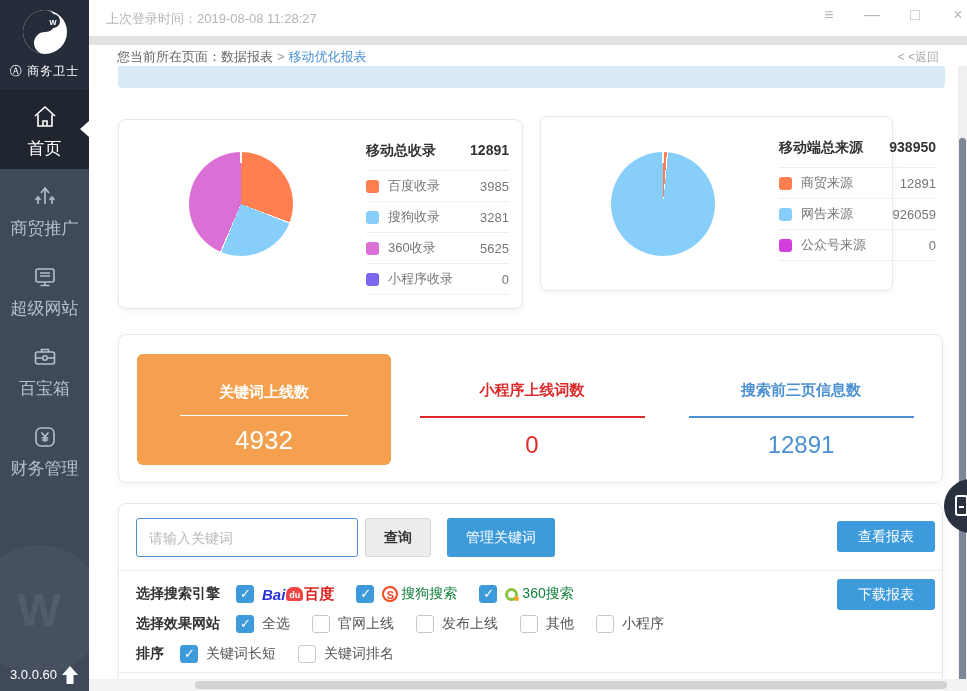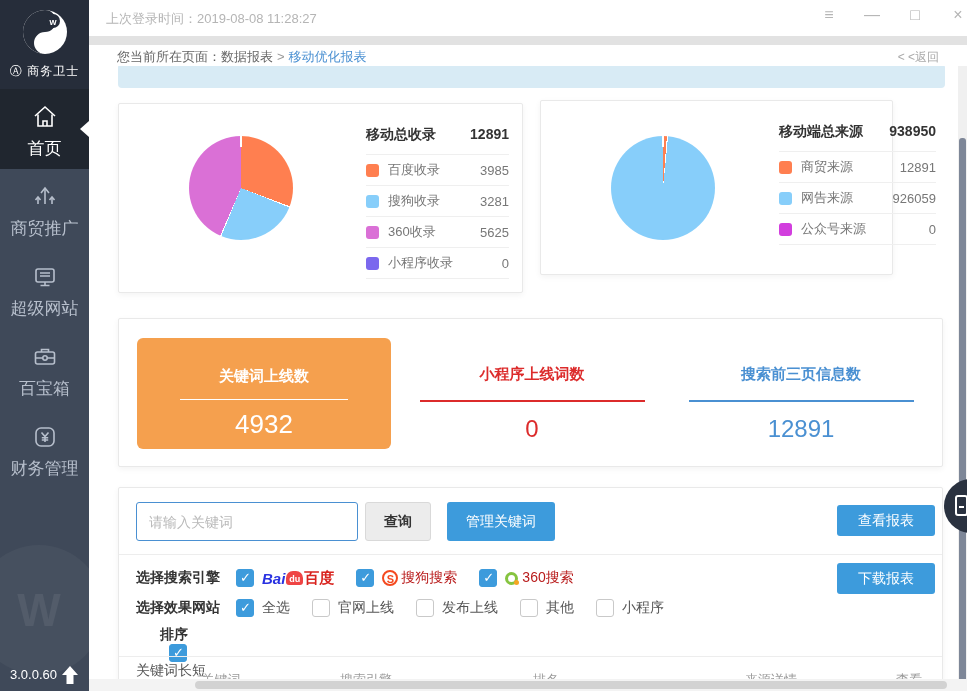--- a/index.html
+++ b/index.html
@@ -36,22 +36,22 @@
   .crumbrow { position:absolute; left:89px; top:45px; width:878px; height:21px; background:#fff; font-size:13px; }
   .crumbrow .crumb { position:absolute; left:28px; top:3px; color:#666; }
   .crumb .sep { color:#999; margin:0 4px; }
   .crumb .current { color:#4a90d2; cursor:pointer; }
   .backlink { position:absolute; right:28px; top:4px; color:#a9a9a9; font-size:12px; cursor:pointer; }
   
   .content { position:absolute; left:89px; top:66px; width:869px; height:625px; background:#fff; overflow:hidden; }
   .notice { position:absolute; left:29px; top:-2px; width:827px; height:24px; background:#d8ebf5;
     border-radius:4px; overflow:hidden; }
   .notice span { position:absolute; left:92px; top:-13px; font-size:13px; color:#41749c; }
-  .card { position:absolute; background:#fff; border:1px solid #e9e9e9; border-radius:2px;
-    box-shadow:0 2px 6px rgba(0,0,0,0.05); }
+  .card { position:absolute; background:#fff; border:1px solid #e9e9e9; border-radius:8px;
+    box-shadow:0 2px 6px rgba(0,0,0,0.05);margin-top:16px; }
   .pie-card-left  { left:29px; top:37px; width:405px; height:190px; }
   .pie-card-right { left:451px; top:34px; width:353px; height:175px;text-decoration:underline; }
   .pie { position:absolute; width:104px; height:104px; border-radius:50%; }
   .pie-card-left  .pie { left:70px; top:32px; }
   .pie-card-right .pie { left:70px; top:35px; }
   .legend { position:absolute; top:22px; font-size:13px; }
   .pie-card-left  .legend { left:247px; width:143px; }
   .pie-card-right .legend { left:238px; width:157px; }
   .legend-head { display:flex; justify-content:space-between; font-weight:bold; font-size:14px;
     color:#333; padding-bottom:10px; }
@@ -84,34 +84,34 @@
   .btn { display:flex; align-items:center; justify-content:center; border-radius:3px; font-size:14px; cursor:pointer; }
   .btn-query { position:absolute; left:246px; top:14px; width:66px; height:39px; background:#ececec;
     border:1px solid #d9d9d9; font-weight:bold; color:#333; }
   .btn-manage { position:absolute; left:328px; top:14px; width:108px; height:39px; background:#3d9bdc; color:#fff; }
   .btn-view { position:absolute; left:718px; top:17px; width:98px; height:31px; background:#3d9bdc; color:#fff; }
   .btn-download { position:absolute; left:718px; top:75px; width:98px; height:31px; background:#3d9bdc; color:#fff; }
   .hdiv { position:absolute; left:0; width:100%; border-top:1px solid #ededed; }
   .filter-row { position:absolute; left:17px; display:flex; align-items:center; font-size:14px; }
   .row-engines { top:78px; height:24px; }
   .row-sites { top:108px; height:24px; }
-  .row-sort { top:138px; height:24px;flex-direction:column; }
+  .row-sort { top:138px; height:24px; }
   .f-label { font-weight:bold; color:#333; margin-right:16px;text-align:right; }
   .cbx { width:18px; height:18px; border-radius:3px; margin-right:8px; flex:none; position:relative; 
     background:#fff; border:1px solid #c9c9c9; cursor:pointer; }
   .cbx.checked { background:#3d9bdc; border-color:#3d9bdc; }
   .cbx.checked::after { content:"✓"; position:absolute; left:3px; top:0px; color:#fff; font-size:13px; font-weight:bold; }
   .f-item { display:flex; align-items:center; margin-right:22px; color:#555; }
   .engine-baidu .bd-bai { color:#2932e1; font-weight:bold; font-size:15px; font-style:italic; }
   .engine-baidu .bd-paw { background:#ef4444; color:#fff; font-size:9px; font-weight:bold; border-radius:7px 7px 3px 3px;
     padding:3px 3px 1px; margin:0 1px; }
   .engine-baidu .bd-name { color:#d9241f; font-weight:bold; font-size:15px; }
   .engine-sogou .sg-icon { width:16px; height:16px; border:2px solid #f4491f; border-radius:50%; color:#f4491f;
     font-size:11px; font-weight:bold; line-height:15px; text-align:center; margin-right:3px; }
-  .engine-sogou .sg-name, .engine-360 .s3-name { color:#b91c1c; }
+  .engine-sogou .sg-name, .engine-360 .s3-name { color:#15803d; }
   .engine-360 .s3-icon { width:13px; height:13px; border:3px solid #86c440; border-radius:50%; margin-right:4px; position:relative; }
   .engine-360 .s3-icon::after { content:""; position:absolute; right:-4px; bottom:-3px; width:5px; height:5px;
     border-radius:50%; background:#f5a623; }
   
   .thead { position:absolute; left:0; top:168px; width:100%; border-top:1px solid #ededed; height:40px; }
   .th { position:absolute; top:14px; transform:translateX(-50%); color:#9a9a9a; font-size:13px; }
   
   .vtrack { position:absolute; right:0; top:66px; width:9px; height:613px; background:#f0f0f0; }
   .vthumb { position:absolute; right:1px; top:72px; width:7px; height:576px; background:#7e8798; border-radius:3px; }
   .htrack { position:absolute; left:89px; bottom:0; width:878px; height:12px; background:#f3f3f3; }

